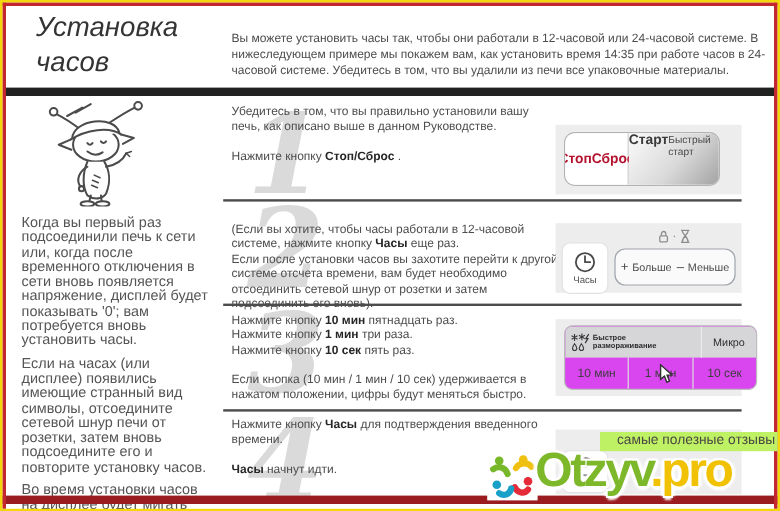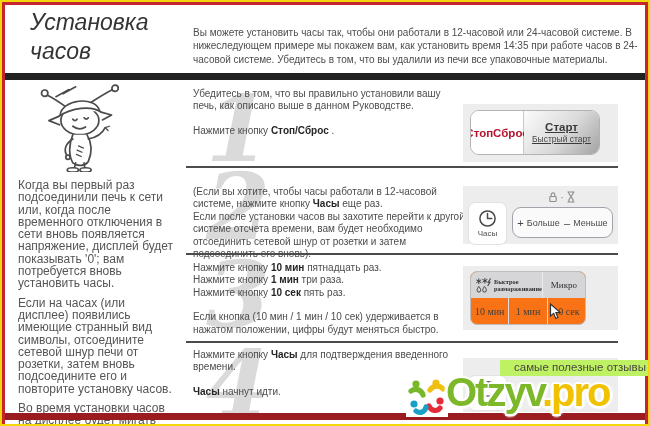--- a/index.html
+++ b/index.html
@@ -34,41 +34,41 @@
 
   .panel{position:absolute;left:463px;width:155px;background:#ededee;z-index:1;}
   .p1{top:104px;height:58px;} .p2{top:186px;height:58px;} .p3{top:266px;height:64px;} .p4{top:358px;height:54px;}
 
   
   .ss-btn{position:absolute;left:7px;top:6px;width:128px;height:43px;border:1px solid #b3b3b3;
           border-radius:9px;overflow:hidden;display:flex;background:#fff;}
   .ss-stop{width:52px;background:#fff;color:#b5122e;font-weight:bold;font-size:11.5px;line-height:14px;
            display:flex;flex-direction:row;align-items:center;justify-content:center;border-right:1px solid #c9c9c9;}
   .ss-start{flex:1;background:linear-gradient(130deg,#fbfbfb 0%,#d9d9d9 55%,#a3a3a3 100%);color:#3a3a3a;
-            display:flex;flex-direction:column;align-items:center;justify-content:center;text-decoration:underline;}
+            display:flex;align-items:flex-start;justify-content:center;}
   .ss-start .st1{font-weight:bold;font-size:11.5px;line-height:13px;}
   .ss-start .st2{font-size:8.5px;line-height:10px;color:#474747;}
 
   
   .mini-icons{position:absolute;left:48px;width:102px;top:5px;display:flex;justify-content:center;
               align-items:center;gap:2px;color:#8e8e8e;}
   .mi-dot{font-size:11px;line-height:8px;color:#8e8e8e;}
 
   
   .clock-btn{position:absolute;left:6px;top:17px;width:37px;height:41px;background:#fff;border-radius:6px;
              box-shadow:0 0 0 1px #e2e2e4;display:flex;flex-direction:column;align-items:center;justify-content:center;}
   .clock-lbl{font-size:8px;color:#4f4f4f;margin-top:1px;}
   .pill{position:absolute;left:49px;top:21px;width:101px;height:31px;background:#fafafb;border:1.5px solid #9fa4aa;
         border-radius:9px;display:flex;align-items:center;justify-content:space-evenly;font-size:9px;color:#4c4c4c;box-sizing:border-box;}
   .pill-half{display:flex;align-items:center;}
   .pill .sign{font-size:11px;margin-right:3px;color:#454545;}
 
   
-  .mb-box{position:absolute;left:7px;top:5px;width:116px;height:54px;background:#f97316;border:1px solid #bdbdbd;
-          border-radius:7px;overflow:hidden;display:flex;flex-direction:column;box-sizing:border-box;font-family:Liberation Serif, serif;}
+  .mb-box{position:absolute;left:7px;top:5px;width:161px;height:54px;background:#d946ef;border:1px solid #bdbdbd;
+          border-radius:7px;overflow:hidden;display:flex;flex-direction:column;box-sizing:border-box;}
   .mb-head{height:26px;background:#d6d6d9;display:flex;align-items:center;flex:none;}
   .mb-head-left{flex:1;display:flex;align-items:center;padding-left:4px;border-right:1px solid #eaeaea;height:100%;}
   .mb-head-lbl{font-size:6.3px;line-height:7.2px;color:#2e2e2e;margin-left:2px;font-weight:bold;}
   .mb-head-right{width:45px;text-align:center;font-size:9px;color:#2e2e2e;}
   .mb-row{flex:1;display:flex;align-items:stretch;font-size:10px;color:#3e3e3e;}
   .mb-cell{flex:1;display:flex;align-items:center;justify-content:center;}
   .mb-cell.mid{border-left:1px solid #dcdcdc;border-right:1px solid #dcdcdc;}
   .cursor{position:absolute;left:86px;top:37px;width:13px;height:18px;z-index:3;}
 
   

